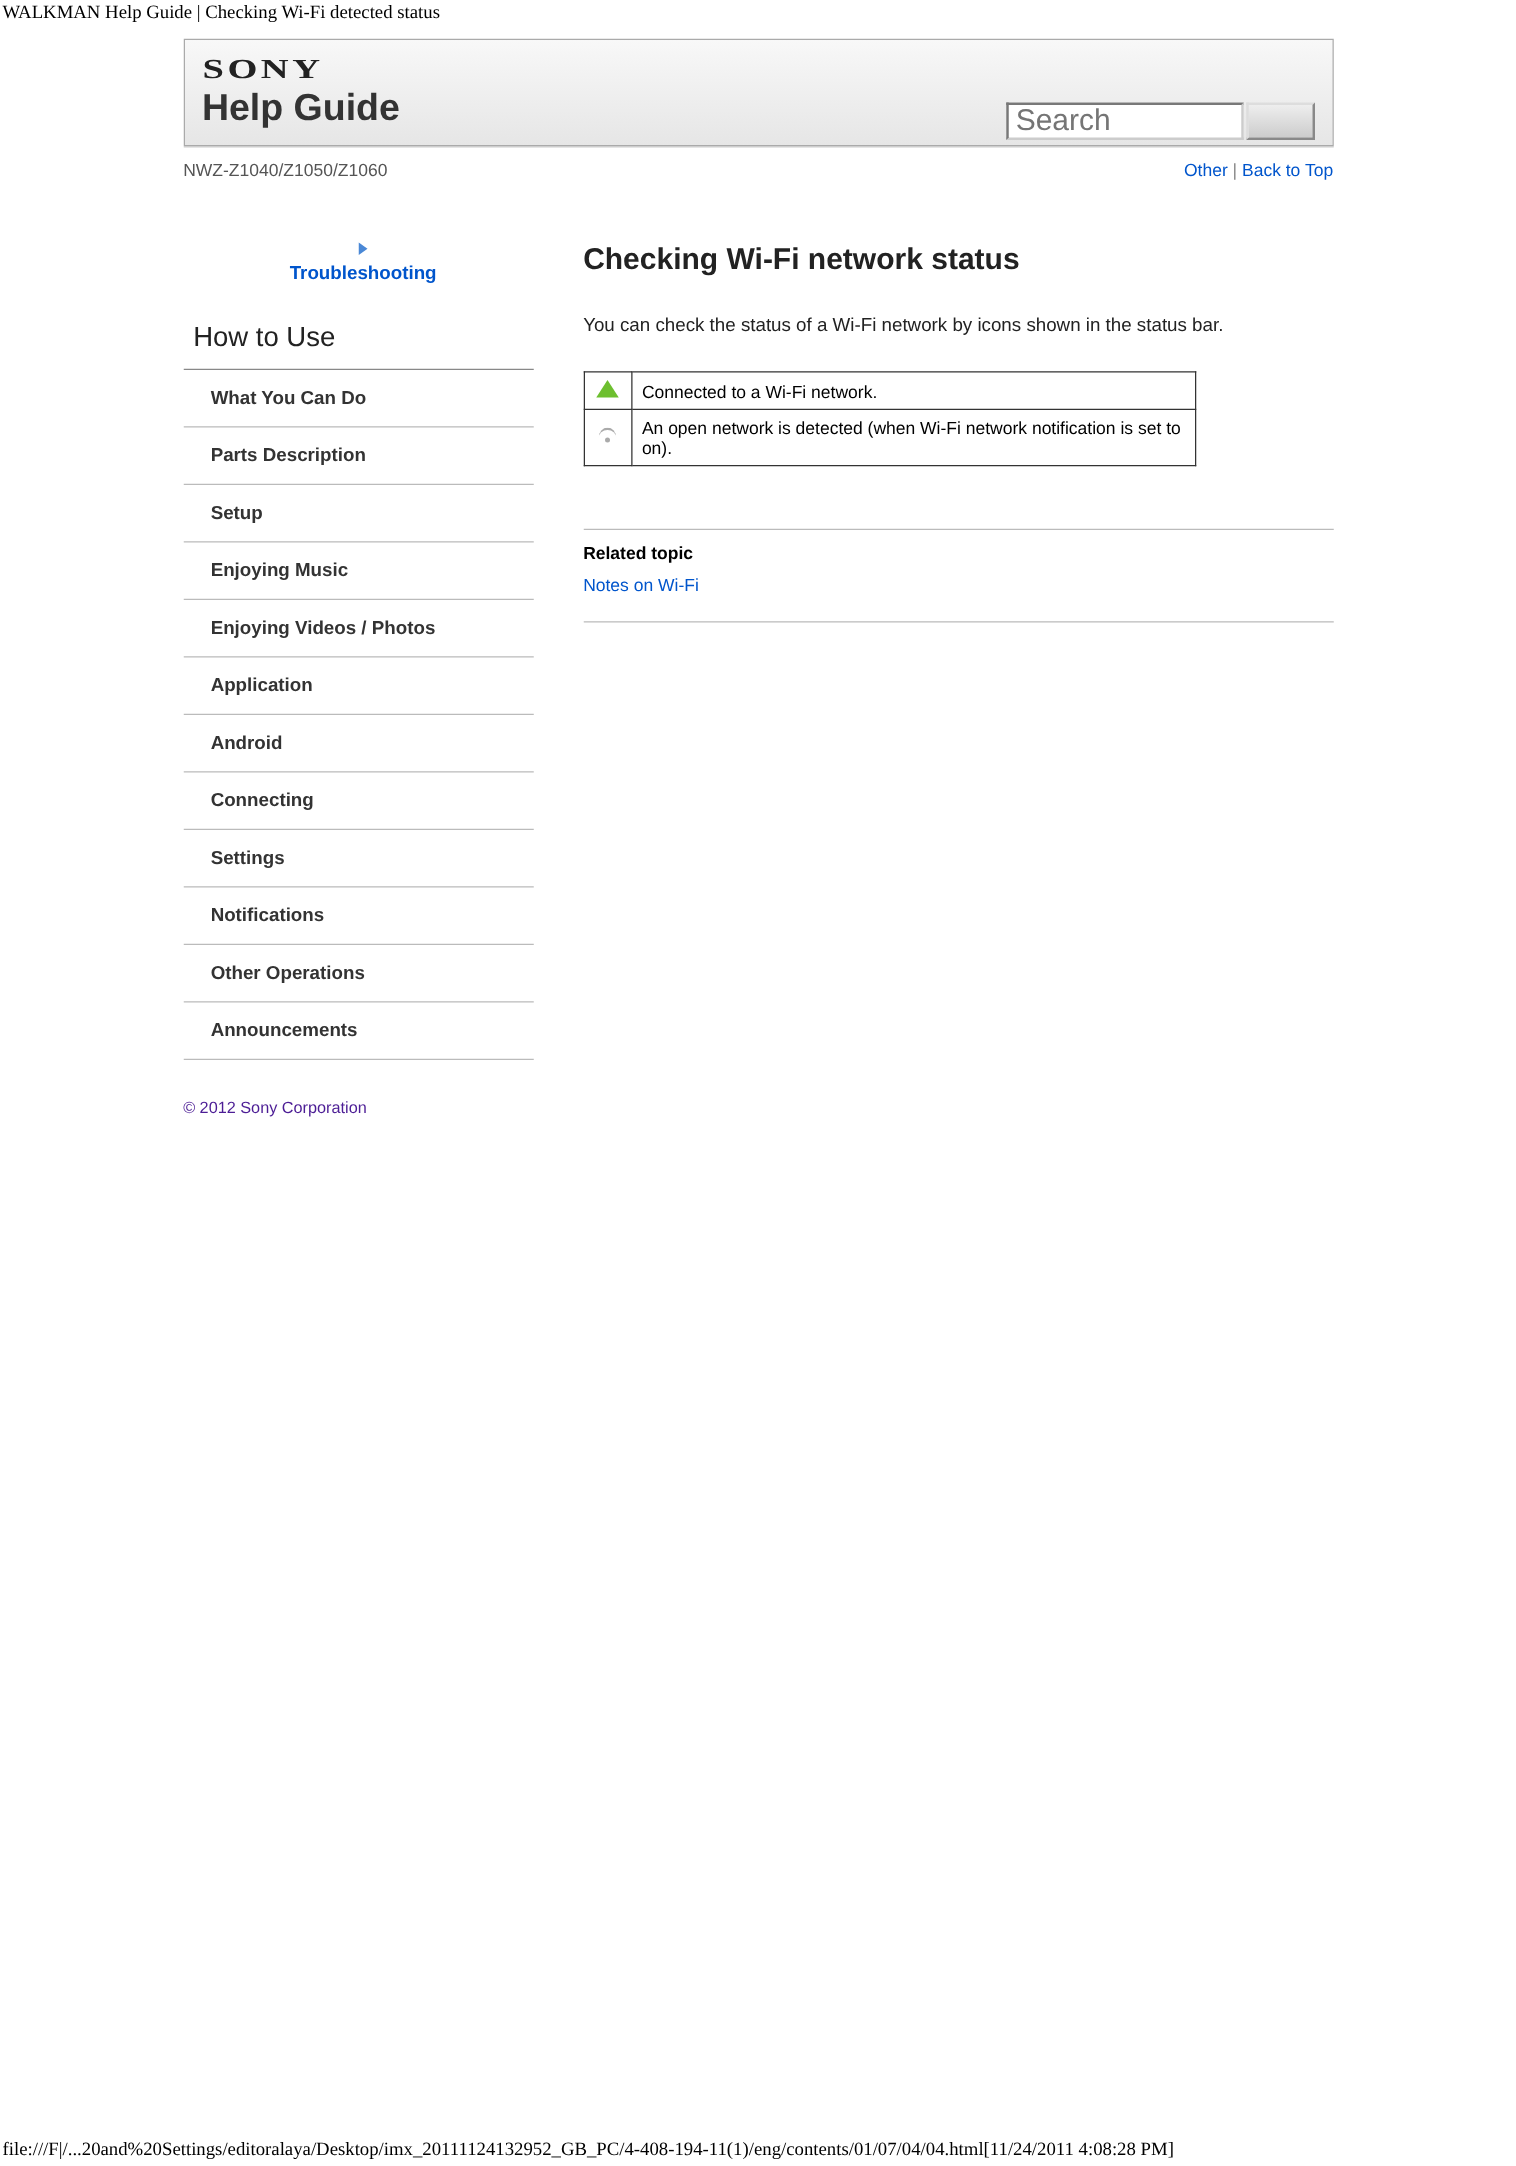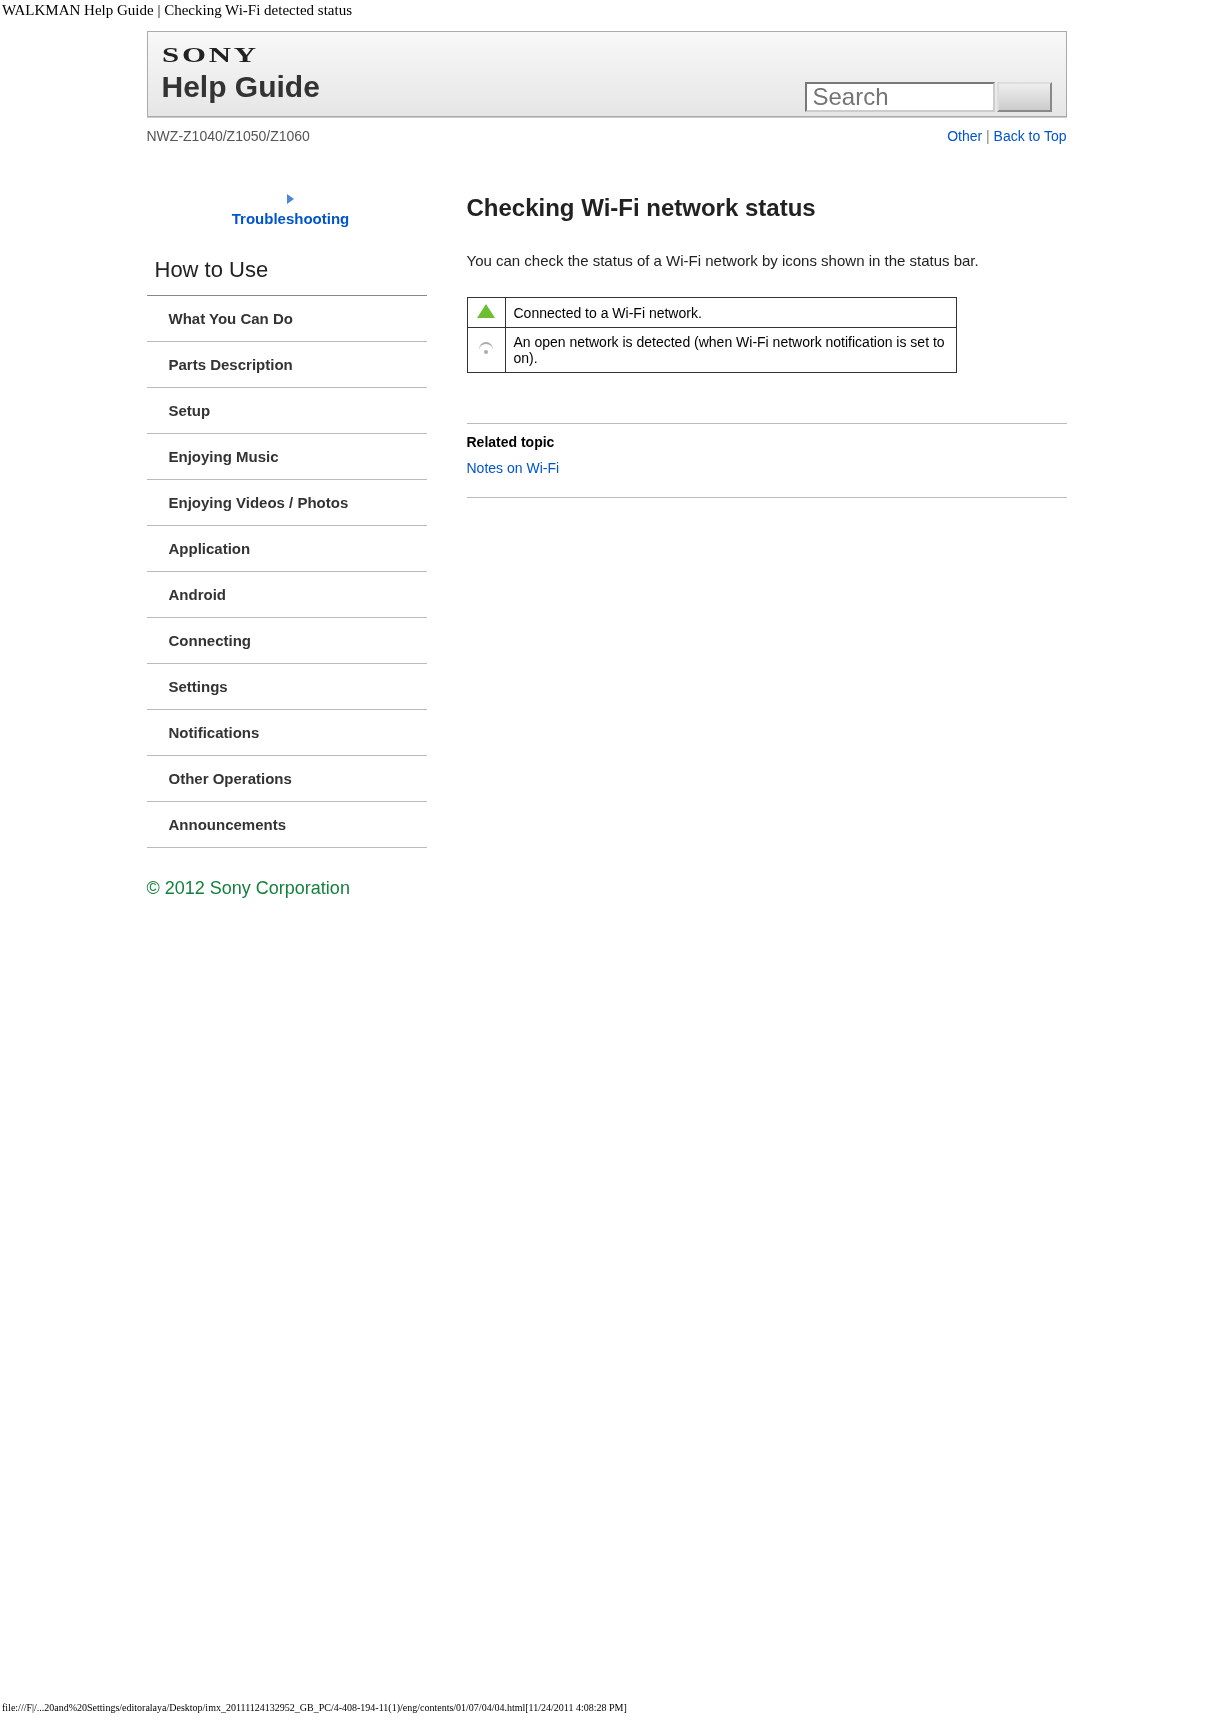--- a/index.html
+++ b/index.html
@@ -196,31 +196,31 @@
     margin-bottom: 8px;
   }
   .related-link {
     display: block;
     color: #0055cc;
     font-size: 14px;
     text-decoration: none;
     line-height: 1.5;
   }
   .copyright {
-    font-size: 18px;
-    color: #15803d;
+    font-size: 13px;
+    color: #4c1d95;
     margin-top: 30px;
   }
   .footer-path {
     position: absolute;
-    bottom: 20px;
+    bottom: 4px;
     left: 2px;
     right: 2px;
     font-family: "Times New Roman", serif;
-    font-size: 10px;
+    font-size: 15px;
   }
 </style>
 </head>
 <body>
 
 <div class="page-header-text">WALKMAN Help Guide | Checking Wi-Fi detected status</div>
 
 <div class="main-container">
 
   <div class="header-box">

